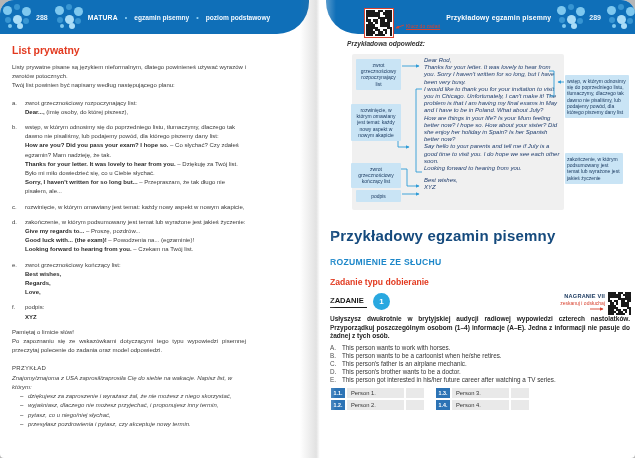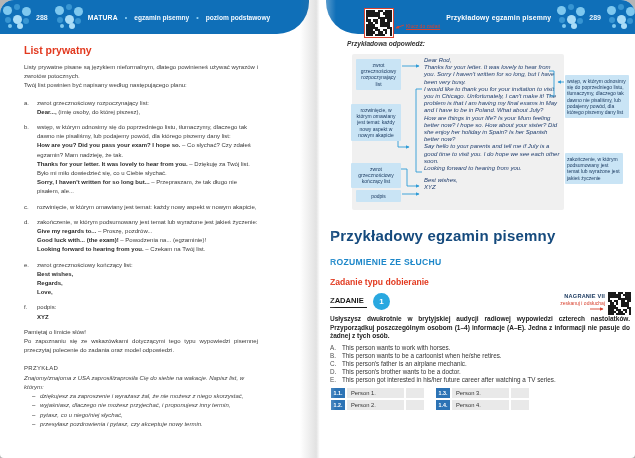--- a/index.html
+++ b/index.html
@@ -21,21 +21,21 @@
   .band-sub{font-size:6.6px;font-weight:bold;color:#f2f9ff;}
   .band-sep{color:#8fd0f5;font-size:7px;font-weight:bold;}
   .dots{position:relative;width:26px;height:26px;flex:0 0 auto;}
   .dots span{position:absolute;border-radius:50%;}
   .dot-a{background:#7ec8ef;} .dot-b{background:#3795d2;} .dot-c{background:#a9dcf7;}
   .fold{
     position:absolute;left:300px;top:0;width:36px;height:458px;pointer-events:none;
     background:linear-gradient(90deg,rgba(0,0,0,0) 0%,rgba(120,120,120,.22) 45%,rgba(255,255,255,.5) 55%,rgba(0,0,0,0) 100%);
   }
   
-  #left-page{position:absolute;left:12px;top:34px;width:261px;height:424px;box-sizing:border-box;padding:10px 15px 0 12px;}
+  #left-page{position:absolute;left:0;top:34px;width:261px;height:424px;box-sizing:border-box;padding:10px 15px 0 12px;}
   .h-red{color:#e2391f;font-weight:bold;font-size:10.5px;margin:0 0 7px 0;}
   .body-txt{font-size:6px;line-height:9.2px;color:#3a3a3a;text-align:justify;margin:0;}
   .plan{margin-top:8px;}
   .plan-item{position:relative;padding-left:13px;margin-bottom:6px;font-size:6px;line-height:9.2px;color:#3a3a3a;}
   .plan-letter{position:absolute;left:0;top:0;}
   .bold{font-weight:bold;color:#2b2b2b;}
   .przyklad-label{font-size:6px;line-height:9.2px;color:#3a3a3a;margin-top:9px;letter-spacing:.3px;}
   .example{font-style:italic;color:#444;}
   .ex-bullet{position:relative;padding-left:16px;font-size:6px;line-height:9.2px;}
   .ex-bullet .dash{position:absolute;left:8px;top:0;}

